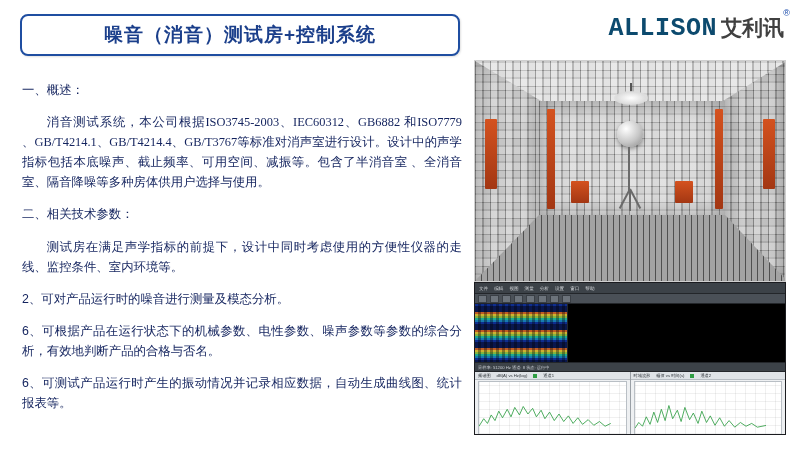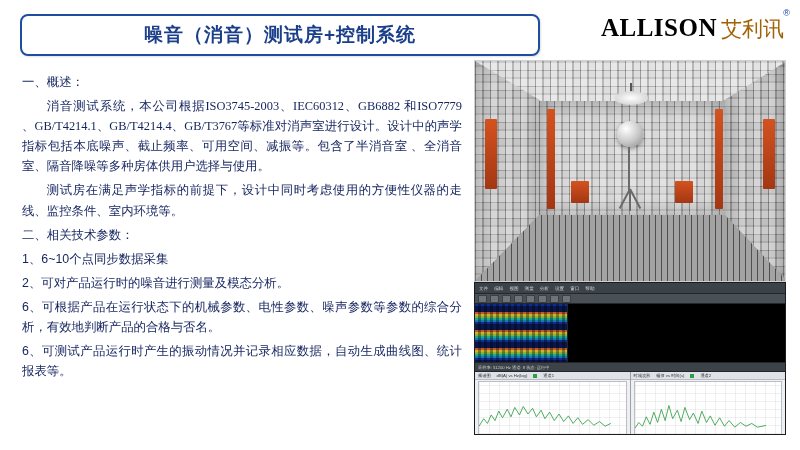--- a/index.html
+++ b/index.html
@@ -19,21 +19,21 @@
     left: 0; top: 0;
     width: 800px; height: 450px;
     background: #ffffff;
   }
 
   
   .title-box {
     position: absolute;
     left: 20px;
     top: 14px;
-    width: 520px;
+    width: 440px;
     height: 42px;
     background: #ffffff;
     border: 2px solid #1f4ea1;
     border-radius: 8px;
     box-sizing: border-box;
     display: flex;
     align-items: center;
     justify-content: center;
     box-shadow: 1px 1px 2px rgba(0,0,0,0.12);
   }
@@ -48,51 +48,51 @@
   
   .logo {
     position: absolute;
     right: 16px;
     top: 14px;
     display: flex;
     align-items: baseline;
     gap: 4px;
   }
   .logo-en {
-    color: #000000;
+    color: #0c4a6e;
     font-size: 25px;
     font-weight: bold;
     letter-spacing: 0.5px;
-    font-family: Liberation Serif, serif;
+    font-family: Liberation Mono, monospace;
   }
   .logo-cn {
-    color: #a16207;
+    color: #404040;
     font-size: 21px;
-    font-weight: normal;
+    font-weight: bold;
   }
   .logo-reg {
     position: absolute;
     right: 10px;
     top: 8px;
     color: #0b3fa6;
     font-size: 9px;
   }
 
   
   .body-text {
     position: absolute;
     left: 22px;
     top: 68px;
     width: 440px;
     color: #13235e;
     font-size: 12.4px;
     line-height: 1.62;
   }
   .p {
-    margin: 4px 0 2px 0;
+    margin: 12px 0 2px 0;
     text-align: justify;
   }
   .indent { text-indent: 2em; font-family: Liberation Serif, serif; }
 
   
   .photo {
     position: absolute;
     left: 474px;
     top: 60px;
     width: 312px;
@@ -298,23 +298,22 @@
 
   <div class="logo">
     <span class="logo-en">ALLISON</span>
     <span class="logo-cn">艾利讯</span>
   </div>
   <span class="logo-reg">®</span>
 
   <div class="body-text">
     <p class="p">一、概述：</p>
     <p class="p indent">消音测试系统，本公司根据ISO3745-2003、IEC60312、GB6882 和ISO7779 、GB/T4214.1、GB/T4214.4、GB/T3767等标准对消声室进行设计。设计中的声学指标包括本底噪声、截止频率、可用空间、减振等。包含了半消音室 、全消音室、隔音降噪等多种房体供用户选择与使用。</p>
+    <p class="p">二、相关技术参数：</p>
     <p class="p indent">测试房在满足声学指标的前提下，设计中同时考虑使用的方便性仪器的走线、监控条件、室内环境等。</p>
-    <p class="p">二、相关技术参数：</p>
-    <p class="p">1、6~10个点同步数据采集</p>
     <p class="p">2、可对产品运行时的噪音进行测量及模态分析。</p>
     <p class="p">6、可根据产品在运行状态下的机械参数、电性参数、噪声参数等参数的综合分析，有效地判断产品的合格与否名。</p>
     <p class="p">6、可测试产品运行时产生的振动情况并记录相应数据，自动生成曲线图、统计报表等。</p>
   </div>
 
   <div class="photo">
     <div class="room">
       <div class="wedge-wall ceiling"></div>
       <div class="wedge-wall wall-left"></div>
       <div class="wedge-wall wall-right"></div>

